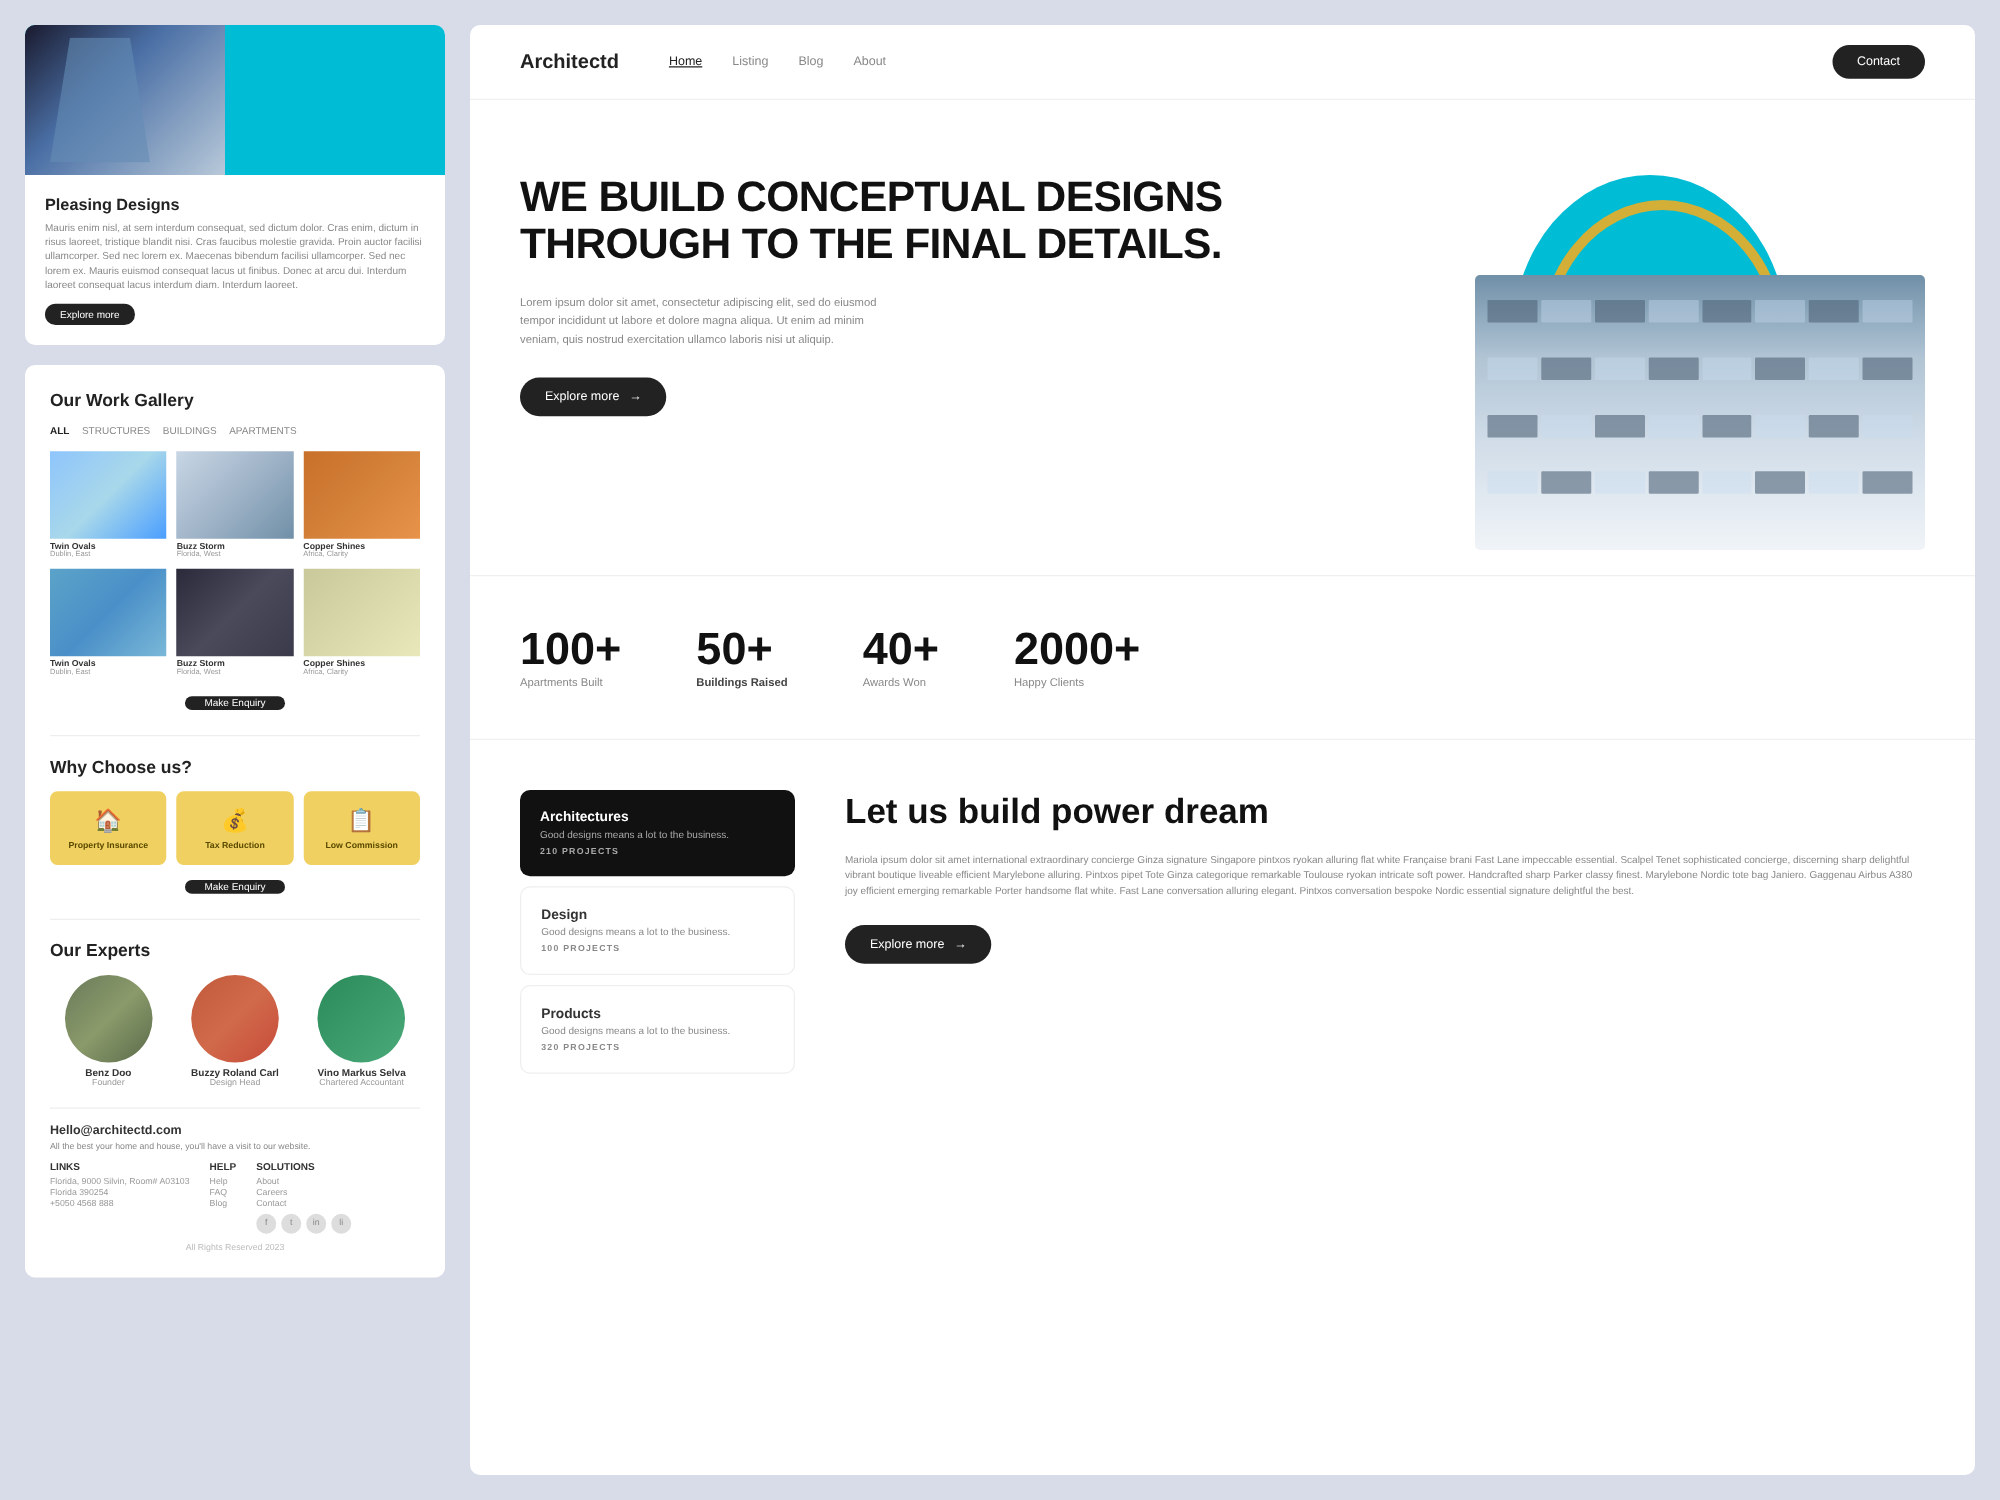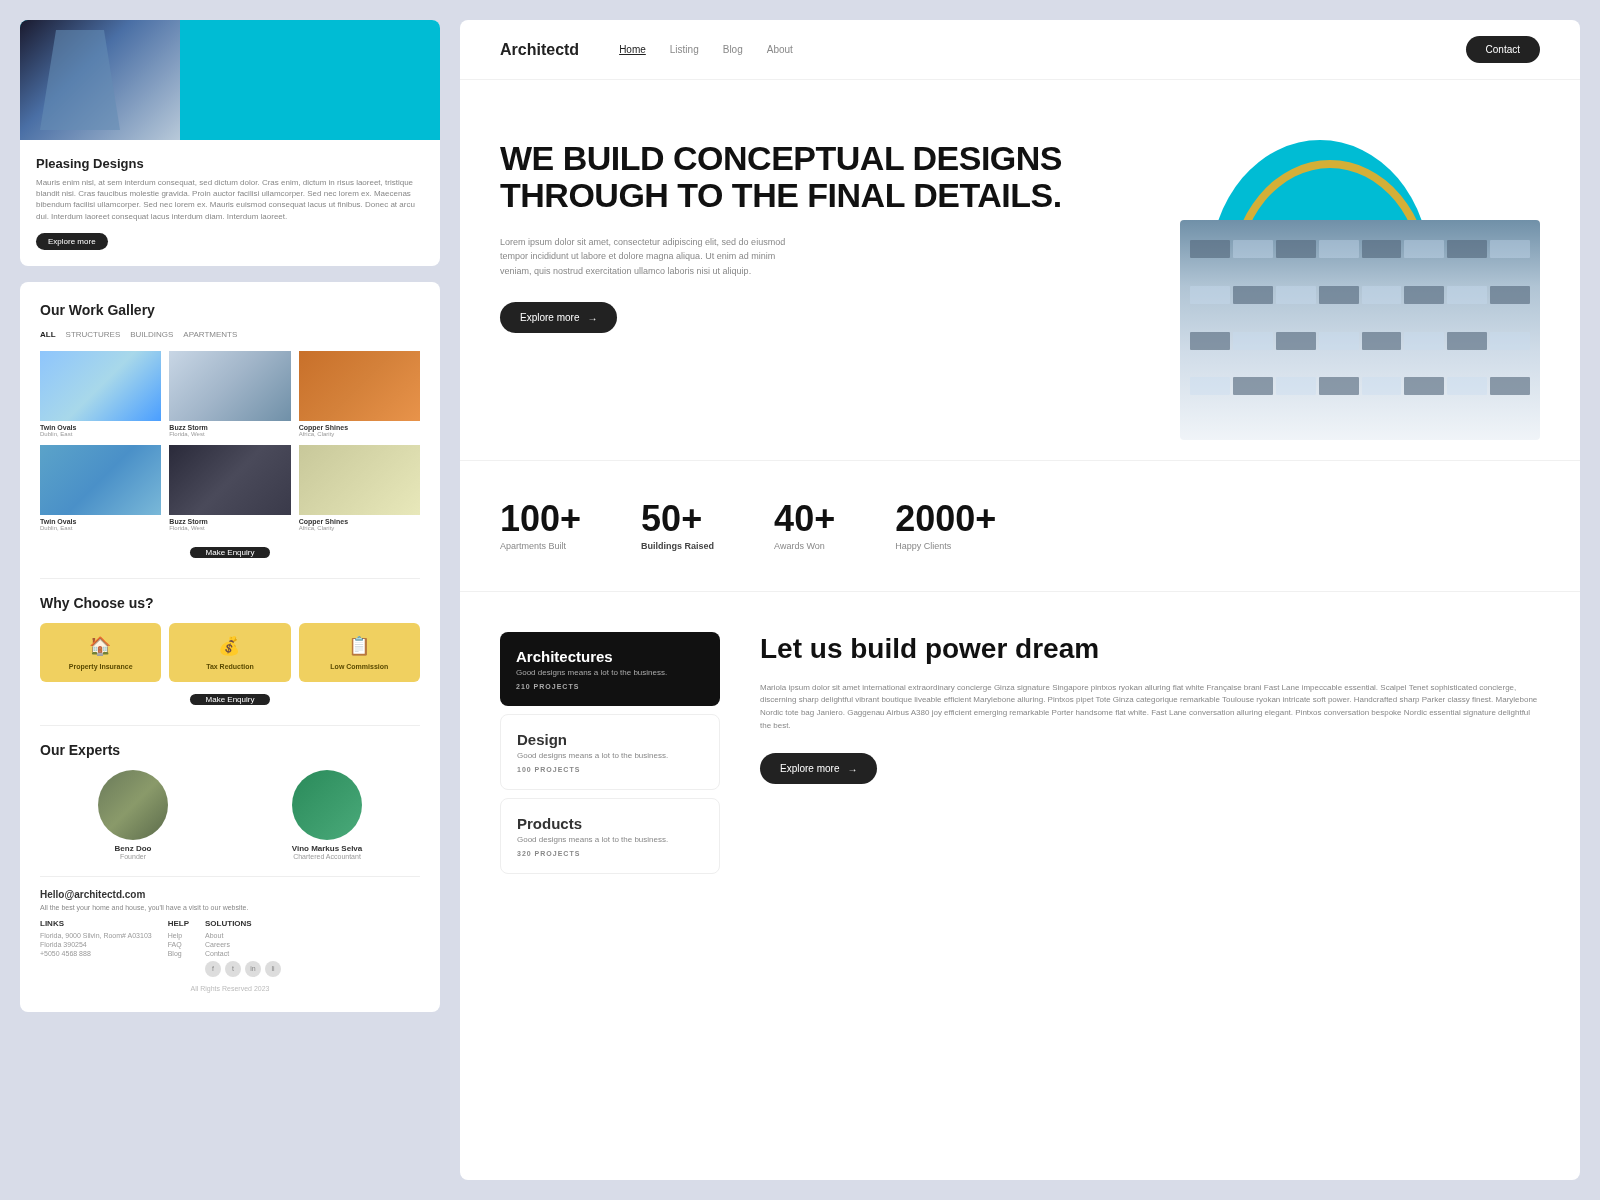--- a/index.html
+++ b/index.html
@@ -1,20 +1,20 @@
 <!DOCTYPE html>
 <html><head>
   <meta charset="utf-8">
   <style>
     * { margin: 0; padding: 0; box-sizing: border-box; }
     body { background: #d8dce8; font-family: 'Arial', sans-serif; display: flex; gap: 20px; padding: 20px; min-height: 1200px; }
 
     
     .left-panel {
-      width: 420px;
+      width: 336px;
       flex-shrink: 0;
       display: flex;
       flex-direction: column;
       gap: 0;
     }
 
     .preview-card {
       background: white;
       border-radius: 8px;
       overflow: hidden;
@@ -381,21 +381,21 @@
       border-radius: 8px;
       padding: 16px;
       margin-bottom: 8px;
     }
     .service-card.light {
       background: white;
       border: 1px solid #eee;
       color: #333;
     }
     .service-card-title {
-      font-size: 15px;
+      font-size: 11px;
       font-weight: bold;
       margin-bottom: 3px;
     }
     .service-card.dark .service-card-title { color: white; }
     .service-card.light .service-card-title { color: #333; }
     .service-card-desc {
       font-size: 8px;
       color: #aaa;
       margin-bottom: 6px;
     }
@@ -517,20 +517,25 @@
 
     <div class="experts-section">
       <div class="section-title">Our Experts</div>
       <div class="experts-grid">
         <div class="expert-card">
           <div class="expert-avatar av1"></div>
           <div class="expert-name">Benz Doo</div>
           <div class="expert-role">Founder</div>
         </div>
         <div class="expert-card">
+          <div class="expert-avatar av2"></div>
+          <div class="expert-name">Buzzy Roland Carl</div>
+          <div class="expert-role">Design Head</div>
+        </div>
+        <div class="expert-card">
           <div class="expert-avatar av3"></div>
           <div class="expert-name">Vino Markus Selva</div>
           <div class="expert-role">Chartered Accountant</div>
         </div>
       </div>
     </div>
 
     <div class="left-footer">
       <div class="left-footer-email">Hello@architectd.com</div>
       <div class="left-footer-desc">All the best your home and house, you'll have a visit to our website.</div>

